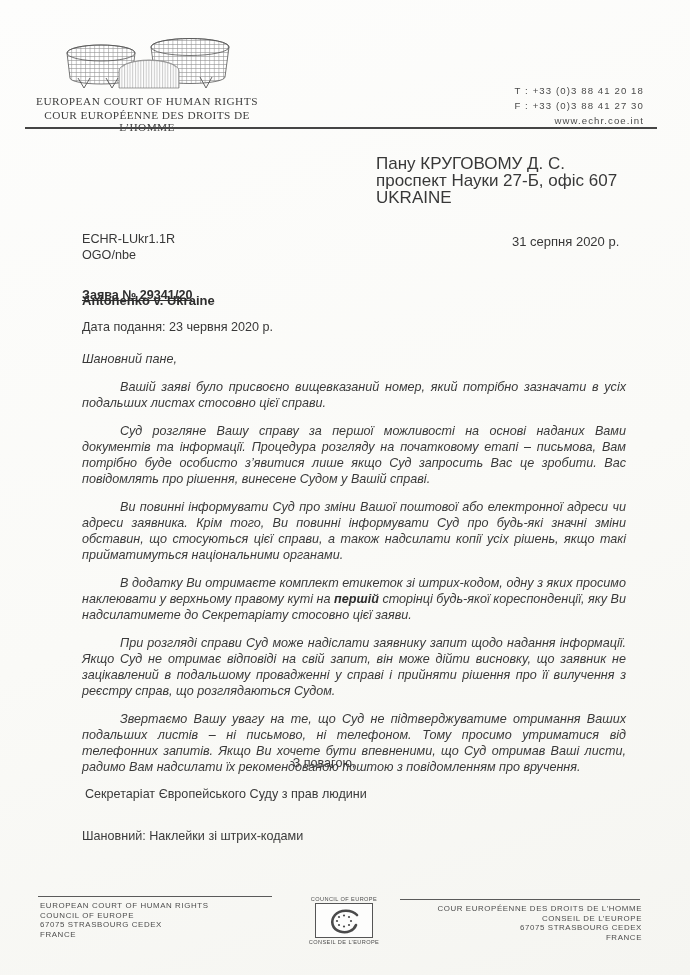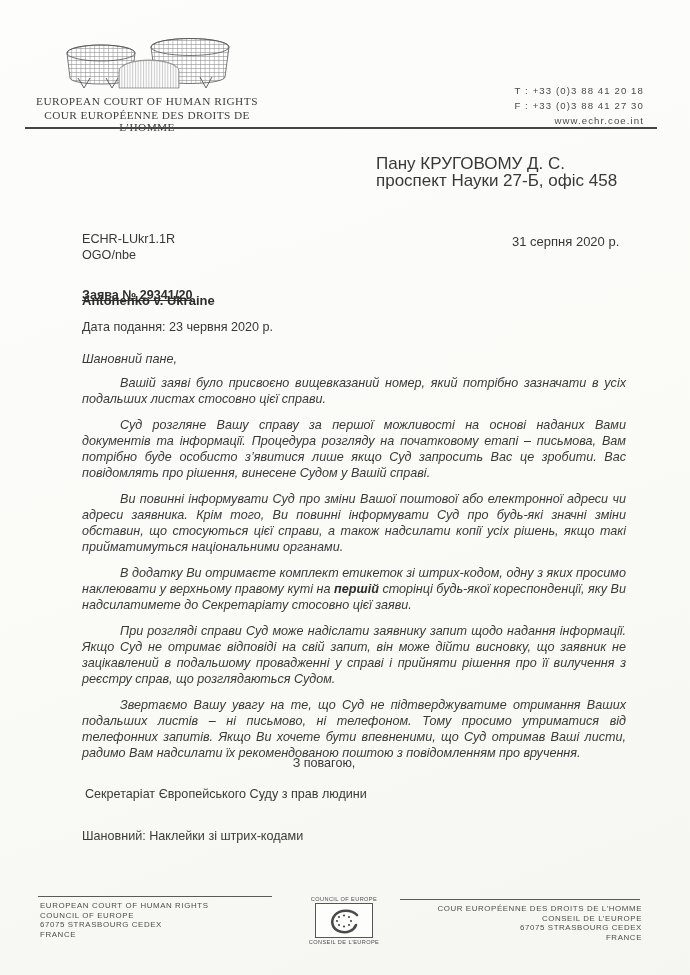--- a/index.html
+++ b/index.html
@@ -23,21 +23,21 @@
   .date-line{position:absolute;left:512px;top:234px;font-size:13px;color:#383838;}
   .ref-block{position:absolute;left:82px;top:231px;font-size:12.6px;line-height:16px;color:#383838;}
   .app-no{position:absolute;left:82px;top:288px;font-size:12.6px;font-weight:700;
     text-decoration:underline;color:#2e2e2e;}
   .case-name{position:absolute;left:82px;top:293px;font-size:13px;font-weight:700;color:#2e2e2e;}
   .filing{position:absolute;left:82px;top:320px;font-size:12.6px;color:#383838;}
   
   .body-text{position:absolute;left:82px;top:351px;width:544px;font-size:12.6px;
     line-height:16px;color:#3a3a3a;font-style:italic;}
   .body-text .salutation{margin:0 0 8px 0;}
-  .body-text p{margin:0 0 10px 0;text-indent:38px;text-align:justify;}
+  .body-text p{margin:12px 0 10px 0;text-indent:38px;text-align:justify;}
   .body-text b{color:#2d2d2d;}
   .closing-wrap{position:absolute;left:85px;top:756px;width:478px;text-align:center;
     font-size:12.6px;color:#3a3a3a;}
   .signature{position:absolute;left:85px;top:787px;width:478px;
     font-size:12.6px;color:#3a3a3a;}
   .enclosure{position:absolute;left:82px;top:829px;font-size:12.6px;color:#3a3a3a;}
   
   .f-rule-l{position:absolute;left:38px;top:896px;width:234px;height:1px;background:#5a5a5a;}
   .f-rule-r{position:absolute;left:400px;top:899px;width:240px;height:1px;background:#5a5a5a;}
   .f-left{position:absolute;left:40px;top:901px;font-size:7.9px;letter-spacing:.6px;
@@ -85,21 +85,22 @@
   <div class="contact">
     <div>T : +33 (0)3 88 41 20 18</div>
     <div>F : +33 (0)3 88 41 27 30</div>
     <div>www.echr.coe.int</div>
   </div>
 
   <div class="head-rule"></div>
 
   <div class="recipient">
     <div>Пану КРУГОВОМУ Д. С.</div>
-    <div>проспект Науки 27-Б, офіс 458</div>
+    <div>проспект Науки 27-Б, офіс 607</div>
+    <div>UKRAINE</div>
   </div>
 
   <div class="date-line">31 серпня 2020 р.</div>
 
   <div class="ref-block">
     <div>ECHR-LUkr1.1R</div>
     <div>OGO/nbe</div>
   </div>
   <div class="app-no">Заява № 29341/20</div>
   <div class="case-name">Antonenko v. Ukraine</div>

